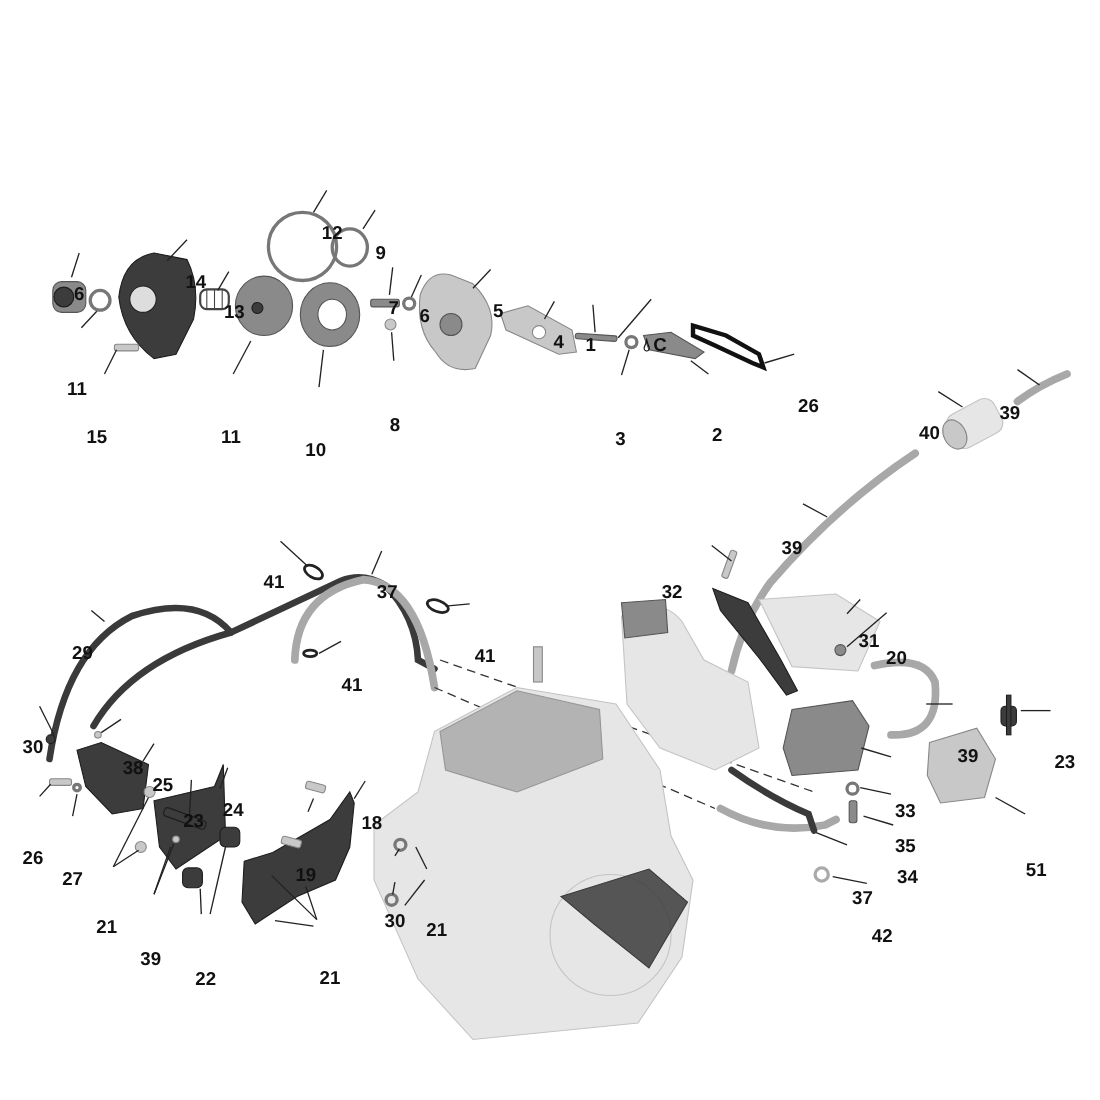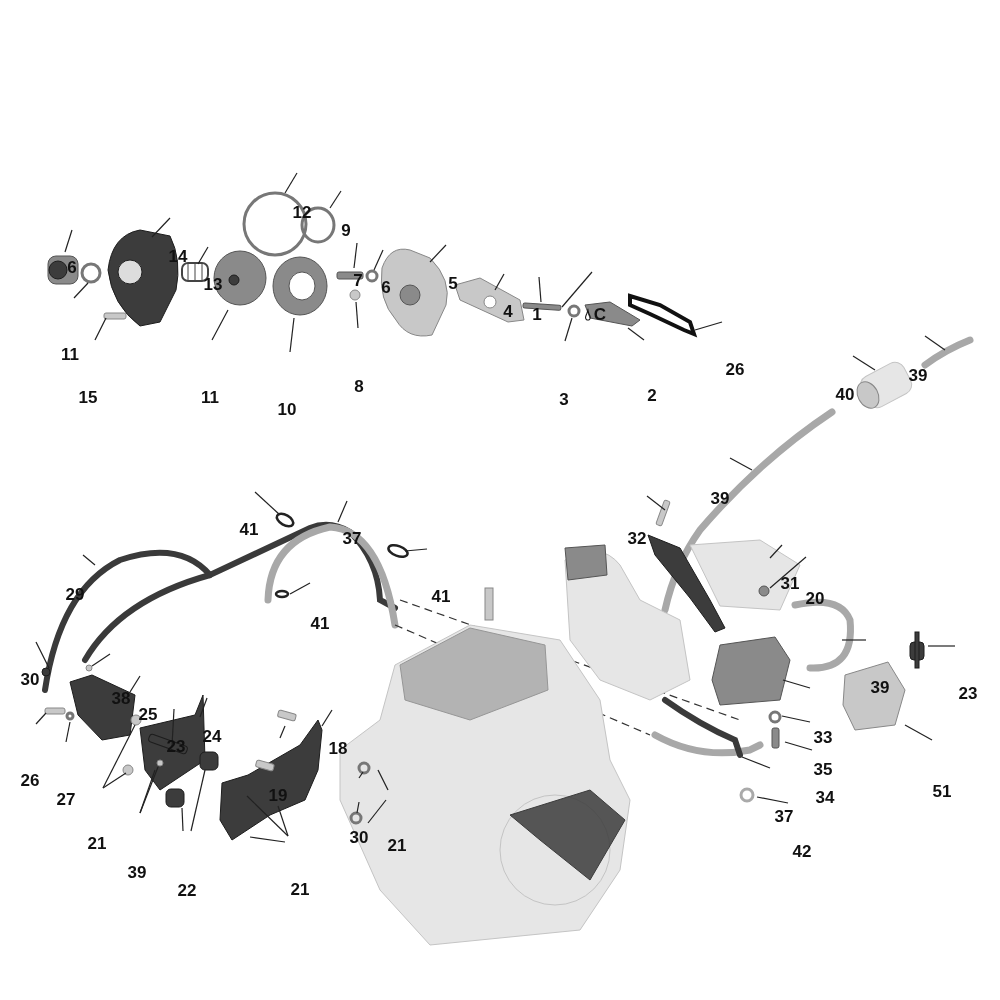--- a/index.html
+++ b/index.html
@@ -243,21 +243,21 @@
   <span class="callout" style="left:176px;top:699px">23</span>
   <span class="callout" style="left:968px;top:646px">23</span>
   <span class="callout" style="left:212px;top:689px">24</span>
   <span class="callout" style="left:148px;top:667px">25</span>
   <span class="callout" style="left:30px;top:733px">26</span>
   <span class="callout" style="left:66px;top:752px">27</span>
   <span class="callout" style="left:137px;top:825px">39</span>
   <span class="callout" style="left:75px;top:547px">29</span>
   <span class="callout" style="left:30px;top:632px">30</span>
   <span class="callout" style="left:790px;top:536px">31</span>
-  <span class="callout" style="left:637px;top:491px">32</span>
+  <span class="callout" style="left:611px;top:491px">32</span>
   <span class="callout" style="left:823px;top:690px">33</span>
   <span class="callout" style="left:825px;top:750px">34</span>
   <span class="callout" style="left:823px;top:722px">35</span>
   <span class="callout" style="left:815px;top:551px">20</span>
   <span class="callout" style="left:352px;top:491px">37</span>
   <span class="callout" style="left:784px;top:769px">37</span>
   <span class="callout" style="left:121px;top:651px">38</span>
   <span class="callout" style="left:918px;top:328px">39</span>
   <span class="callout" style="left:720px;top:451px">39</span>
   <span class="callout" style="left:880px;top:640px">39</span>

